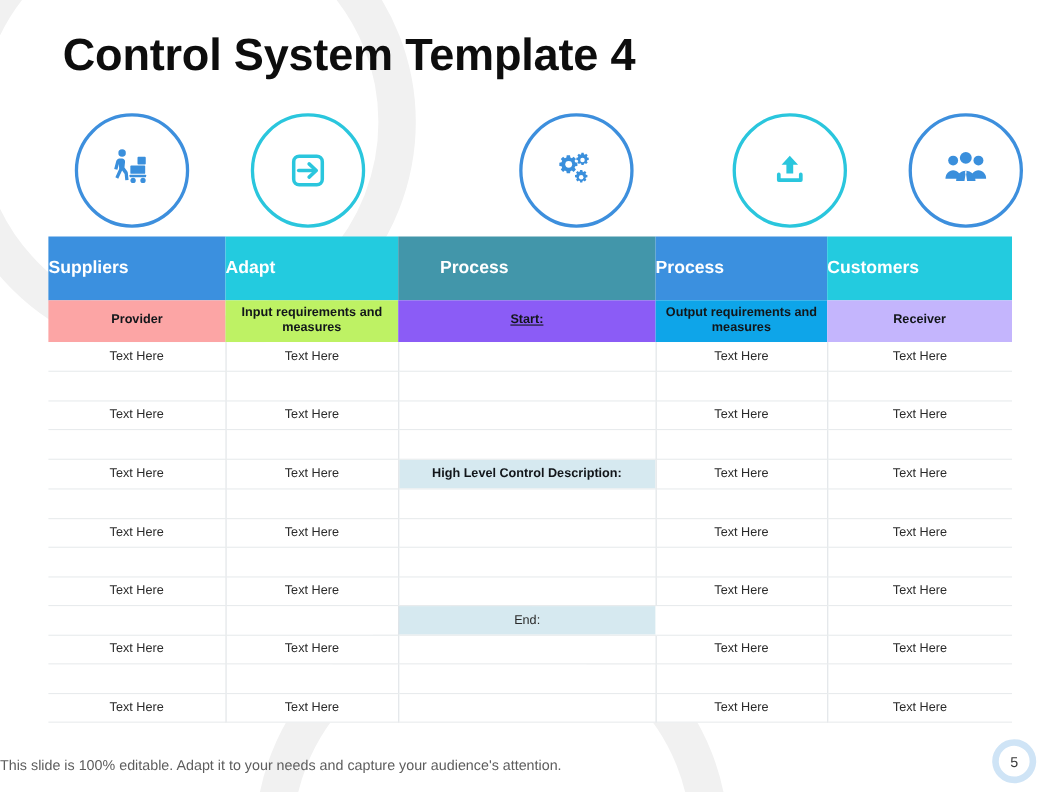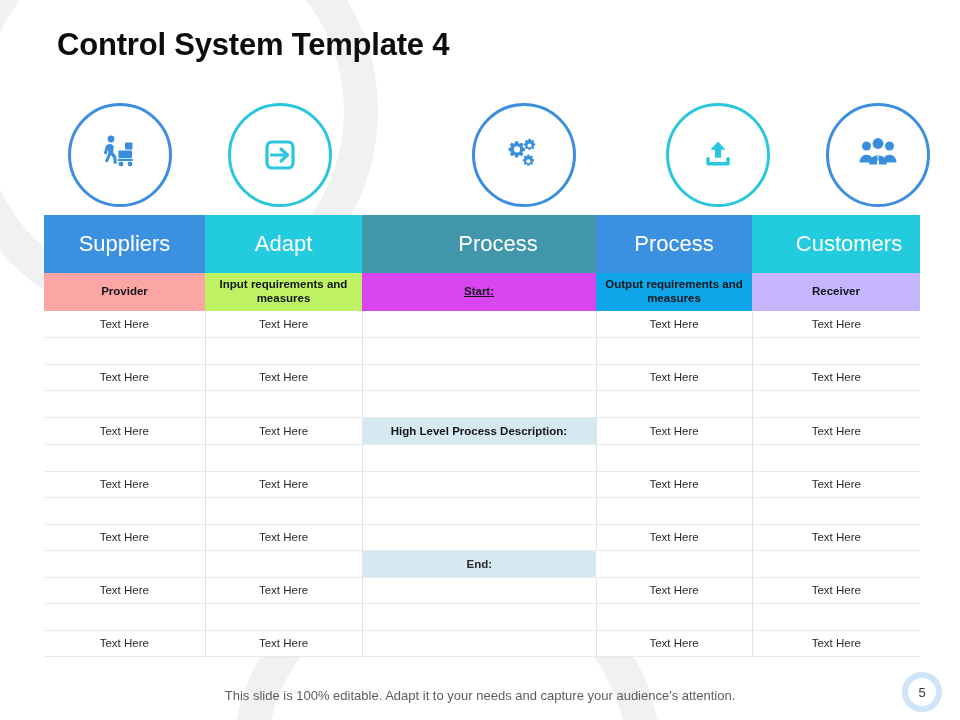--- a/index.html
+++ b/index.html
@@ -30,21 +30,21 @@
     z-index: 0;
   }
   .wm-top  { left: -52px;  top: -104px; width: 430px; height: 430px; }
   .wm-bot  { left: 232px;  top: 548px;  width: 430px; height: 430px; }
 
   
   .title {
     position: absolute;
     left: 57px;
     top: 27px;
-    font-size: 31px;
+    font-size: 41px;
     font-weight: bold;
     color: #0d0d0d;
     letter-spacing: -0.2px;
     z-index: 5;
     white-space: nowrap;
   }
 
   
   .icon-row {
     position: absolute;
@@ -91,67 +91,67 @@
   table.sipoc col.c0 { width: 161px; }
   table.sipoc col.c1 { width: 157px; }
   table.sipoc col.c2 { width: 234px; }
   table.sipoc col.c3 { width: 156px; }
   table.sipoc col.c4 { width: 168px; }
 
   
   tr.hdr th {
     height: 58px;
     color: #ffffff;
-    font-size: 22px;
-    font-weight: normal;
-    text-align: center;
+    font-size: 16px;
+    font-weight: bold;
+    text-align: left;
     vertical-align: middle;
     border: 0;
   }
   th.h-suppliers { background: #3b90df; }
   th.h-inputs    { background: #23cbdf; }
   th.h-process   { background: #4296aa; padding-left: 38px; }
   th.h-outputs   { background: #3b90df; }
-  th.h-customers { background: #23cbdf; padding-left: 26px; }
+  th.h-customers { background: #23cbdf; }
 
   
   tr.sub td {
     height: 38px;
     font-size: 11.5px;
     font-weight: bold;
     color: #12161a;
     text-align: center;
     vertical-align: middle;
     line-height: 1.18;
     border: 0;
   }
   td.s-provider { background: #fca5a5; }
   td.s-inputreq { background: #bef264; }
-  td.s-start    { background: #d946ef; text-decoration: underline; }
+  td.s-start    { background: #8b5cf6; text-decoration: underline; }
   td.s-outreq   { background: #0ea5e9; }
   td.s-receiver { background: #c4b5fd; }
 
   
   tr.body-row td {
     height: 26.5px;
     font-size: 11.5px;
     color: #2a2a2a;
     text-align: center;
     vertical-align: middle;
     border-bottom: 1px solid #e8ebed;
     border-right: 1px solid #dfe3e6;
     background: #ffffff;
   }
   tr.body-row td:last-child { border-right: 0; }
   tr.body-row.spacer td { height: 26.5px; }
 
   
   td.proc-hl, td.proc-end {
     background: #d6e9f0 !important;
-    font-weight: bold;
+    font-weight: normal;
     color: #12161a;
     font-size: 11.5px;
     border-right: 0 !important;
   }
 
   
   .proc-band {
     background: #d6e9f0;
     font-weight: bold;
     color: #12161a;
@@ -160,21 +160,21 @@
     text-align: center;
   }
   td.proc-cell-hl { padding: 0; background: #ffffff; border-right: 1px solid #dfe3e6; }
 
   
   .footer-note {
     position: absolute;
     left: 0;
     right: 0;
     top: 688px;
-    text-align: center;
+    text-align: left;
     font-size: 13px;
     color: #5d5d5d;
     z-index: 5;
   }
   .page-badge {
     position: absolute;
     right: 18px;
     top: 672px;
     width: 40px;
     height: 40px;
@@ -314,21 +314,21 @@
             <td></td>
             <td></td>
             <td></td>
             <td></td>
             <td></td>
           </tr>
           <tr class="body-row">
             <td>Text Here</td>
             <td>Text Here</td>
             <td class="proc-cell-hl">
-              <div class="proc-band">High Level Process  Description:</div>
+              <div class="proc-band">High Level Control  Description:</div>
             </td>
             <td>Text Here</td>
             <td>Text Here</td>
           </tr>
           <tr class="body-row spacer">
             <td></td>
             <td></td>
             <td></td>
             <td></td>
             <td></td>

